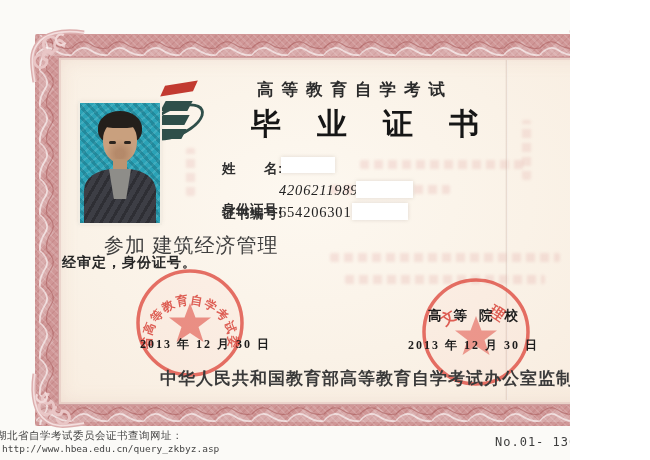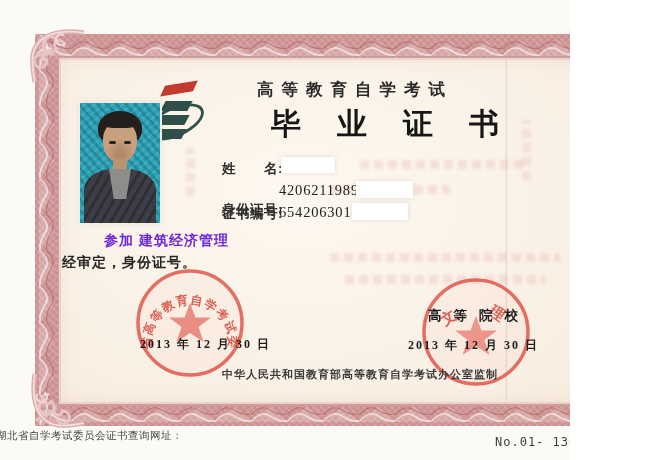--- a/index.html
+++ b/index.html
@@ -35,32 +35,32 @@
   .logo .red{position:absolute;left:18px;top:3px;width:30px;height:11px;background:#c23a30;transform:skewX(-32deg) rotate(-10deg);}
   .logo .bk{position:absolute;width:27px;height:10px;background:#2f4f4a;transform:skewX(-28deg);}
   .logo .b1{left:17px;top:21px;}
   .logo .b2{left:14px;top:35px;}
   .logo .b3{left:11px;top:49px;}
   .logo .ring{position:absolute;left:-2px;top:27px;width:56px;height:24px;border:3px solid #2f4f4a;border-radius:50%;transform:rotate(-24deg);}
 
   
   .abs{position:absolute;white-space:nowrap;}
   .exam-title{left:205px;top:79px;width:300px;text-align:center;font-size:16.5px;font-weight:600;letter-spacing:8px;color:#2b2b2b;}
-  .cert-title{left:251px;top:104px;font-size:30px;font-weight:700;letter-spacing:36px;color:#161616;margin-left:20px;}
+  .cert-title{left:251px;top:104px;font-size:30px;font-weight:700;letter-spacing:36px;color:#161616;}
   .f-label{left:222px;font-size:13.5px;font-weight:700;color:#2e2e2e;letter-spacing:.5px;}
   .f-value{left:279px;font-size:14.5px;font-family:"Liberation Serif","DejaVu Serif",serif;color:#222;letter-spacing:.8px;}
   .redact{position:absolute;background:#fff;box-shadow:0 0 4px rgba(120,110,100,.22);}
-  .enroll{left:104px;top:232px;font-size:14px;font-weight:700;color:#6d28d9;letter-spacing:1px;}
+  .enroll{left:104px;top:232px;font-size:20px;font-weight:400;color:#404040;letter-spacing:1px;}
   .approve{left:62px;top:254px;font-size:14px;font-weight:700;color:#262626;letter-spacing:1px;}
   .major{left:297px;top:233px;font-size:12.5px;font-weight:700;color:#262626;letter-spacing:.4px;}
   .committee-name{left:128px;top:311px;font-size:13px;font-weight:700;color:#1d1d1d;letter-spacing:1px;}
   .committee-date{left:140px;top:336px;font-size:12px;font-weight:700;color:#1d1d1d;letter-spacing:2px;font-family:"Liberation Serif","DejaVu Serif",serif;}
   .college-name{left:428px;top:307px;font-size:13.5px;font-weight:700;color:#1d1d1d;letter-spacing:12px;}
   .college-date{left:408px;top:337px;font-size:12px;font-weight:700;color:#1d1d1d;letter-spacing:2px;font-family:"Liberation Serif","DejaVu Serif",serif;}
-  .bottom-note{left:148px;top:367px;width:350px;text-align:right;font-size:11px;font-weight:700;color:#3a3a3a;letter-spacing:1px;}
+  .bottom-note{left:160px;top:367px;width:350px;text-align:right;font-size:17px;font-weight:700;color:#3a3a3a;letter-spacing:1px;}
   .query-label{left:-4px;top:429px;font-size:10.5px;color:#454545;font-family:"Liberation Serif","DejaVu Serif",serif;letter-spacing:.5px;}
   .query-url{left:2px;top:443px;font-size:9.5px;color:#454545;font-family:"DejaVu Sans Mono","Liberation Mono",monospace;}
   .serial{left:495px;top:435px;font-size:12px;color:#3d3d3d;font-family:"DejaVu Sans Mono","Liberation Mono",monospace;letter-spacing:1px;}
   .print-code{left:600px;top:444px;font-size:11px;color:#777;}
 
   
   .photo{position:absolute;left:80px;top:103px;width:80px;height:120px;overflow:hidden;
     background:#2ba2b6;
     background-image:repeating-linear-gradient(48deg, rgba(10,70,85,.28) 0 3px, transparent 3px 7px),
                      repeating-linear-gradient(-40deg, rgba(220,255,255,.12) 0 2px, transparent 2px 6px);
@@ -175,21 +175,21 @@
     <div class="neck"></div>
     <div class="jacket"></div>
     <div class="shirt"></div>
   </div>
 
   <div class="abs f-label" style="top:160px;">姓　　名:</div>
   <div class="abs f-value" style="top:159px;"></div>
   <div class="redact" style="left:281px;top:157px;width:54px;height:16px;"></div>
 
   <div class="abs f-label" style="top:201px;">身份证号:</div>
-  <div class="abs f-value" style="top:182px;">4206211989</div>
+  <div class="abs f-value" style="top:182px;font-style:italic;">4206211989</div>
   <div class="redact" style="left:356px;top:181px;width:57px;height:17px;"></div>
 
   <div class="abs f-label" style="top:205px;">证书编号:</div>
   <div class="abs f-value" style="top:204px;">6542063010</div>
   <div class="redact" style="left:352px;top:203px;width:56px;height:17px;"></div>
 
   <div class="abs enroll">参加  建筑经济管理</div>
   <div class="abs approve">经审定，身份证号。</div>
 
   <svg class="seal seal-left" width="112" height="112" viewBox="0 0 112 112">
@@ -207,16 +207,17 @@
     <text font-size="15" fill="#d63a30" opacity="0.8" letter-spacing="8" font-weight="bold">
       <textPath href="#arcTop" startOffset="50%" text-anchor="middle">文　理</textPath>
     </text>
   </svg>
   <div class="abs college-name">高等院校</div>
   <div class="abs college-date">2013 年 12 月 30 日</div>
 
   <div class="abs bottom-note">中华人民共和国教育部高等教育自学考试办公室监制</div>
 
   <div class="abs query-label">湖北省自学考试委员会证书查询网址：</div>
+  <div class="abs query-url">http://www.hbea.edu.cn/query_zkbyz.asp</div>
   <div class="abs serial">No.01- 1303234943</div>
   <div class="abs print-code">1312</div>
 
 </div>
 
 </body></html>

